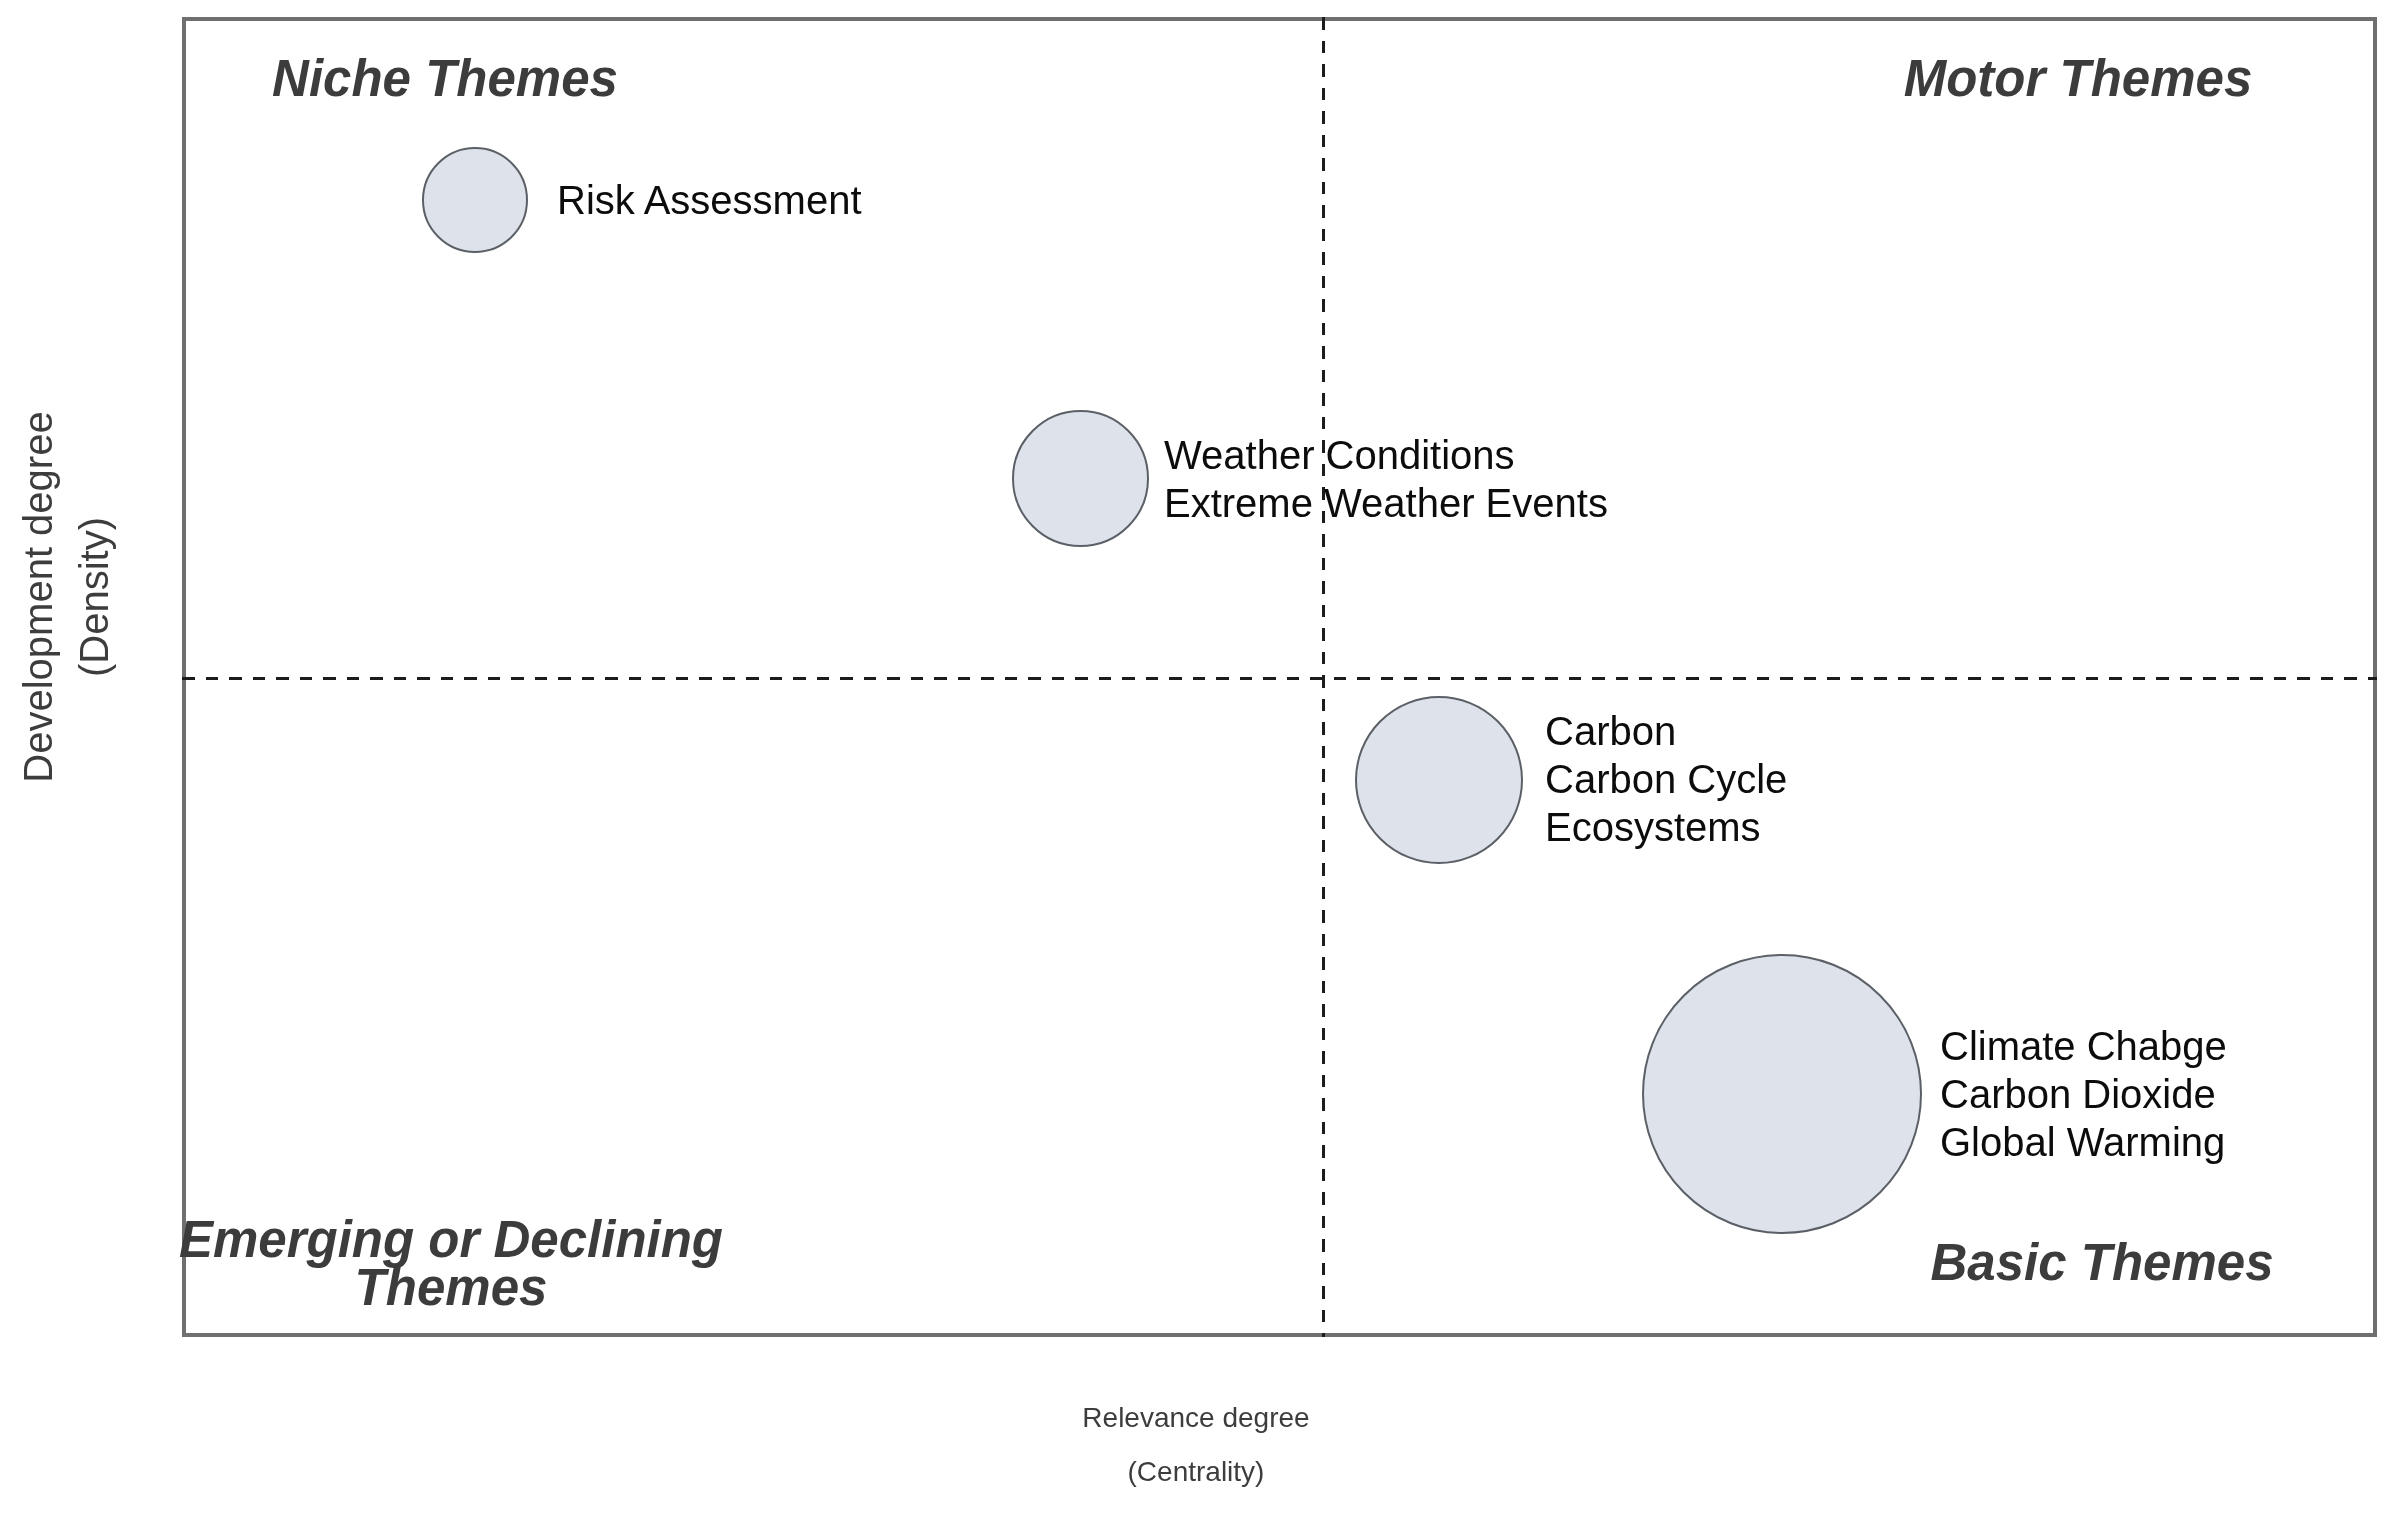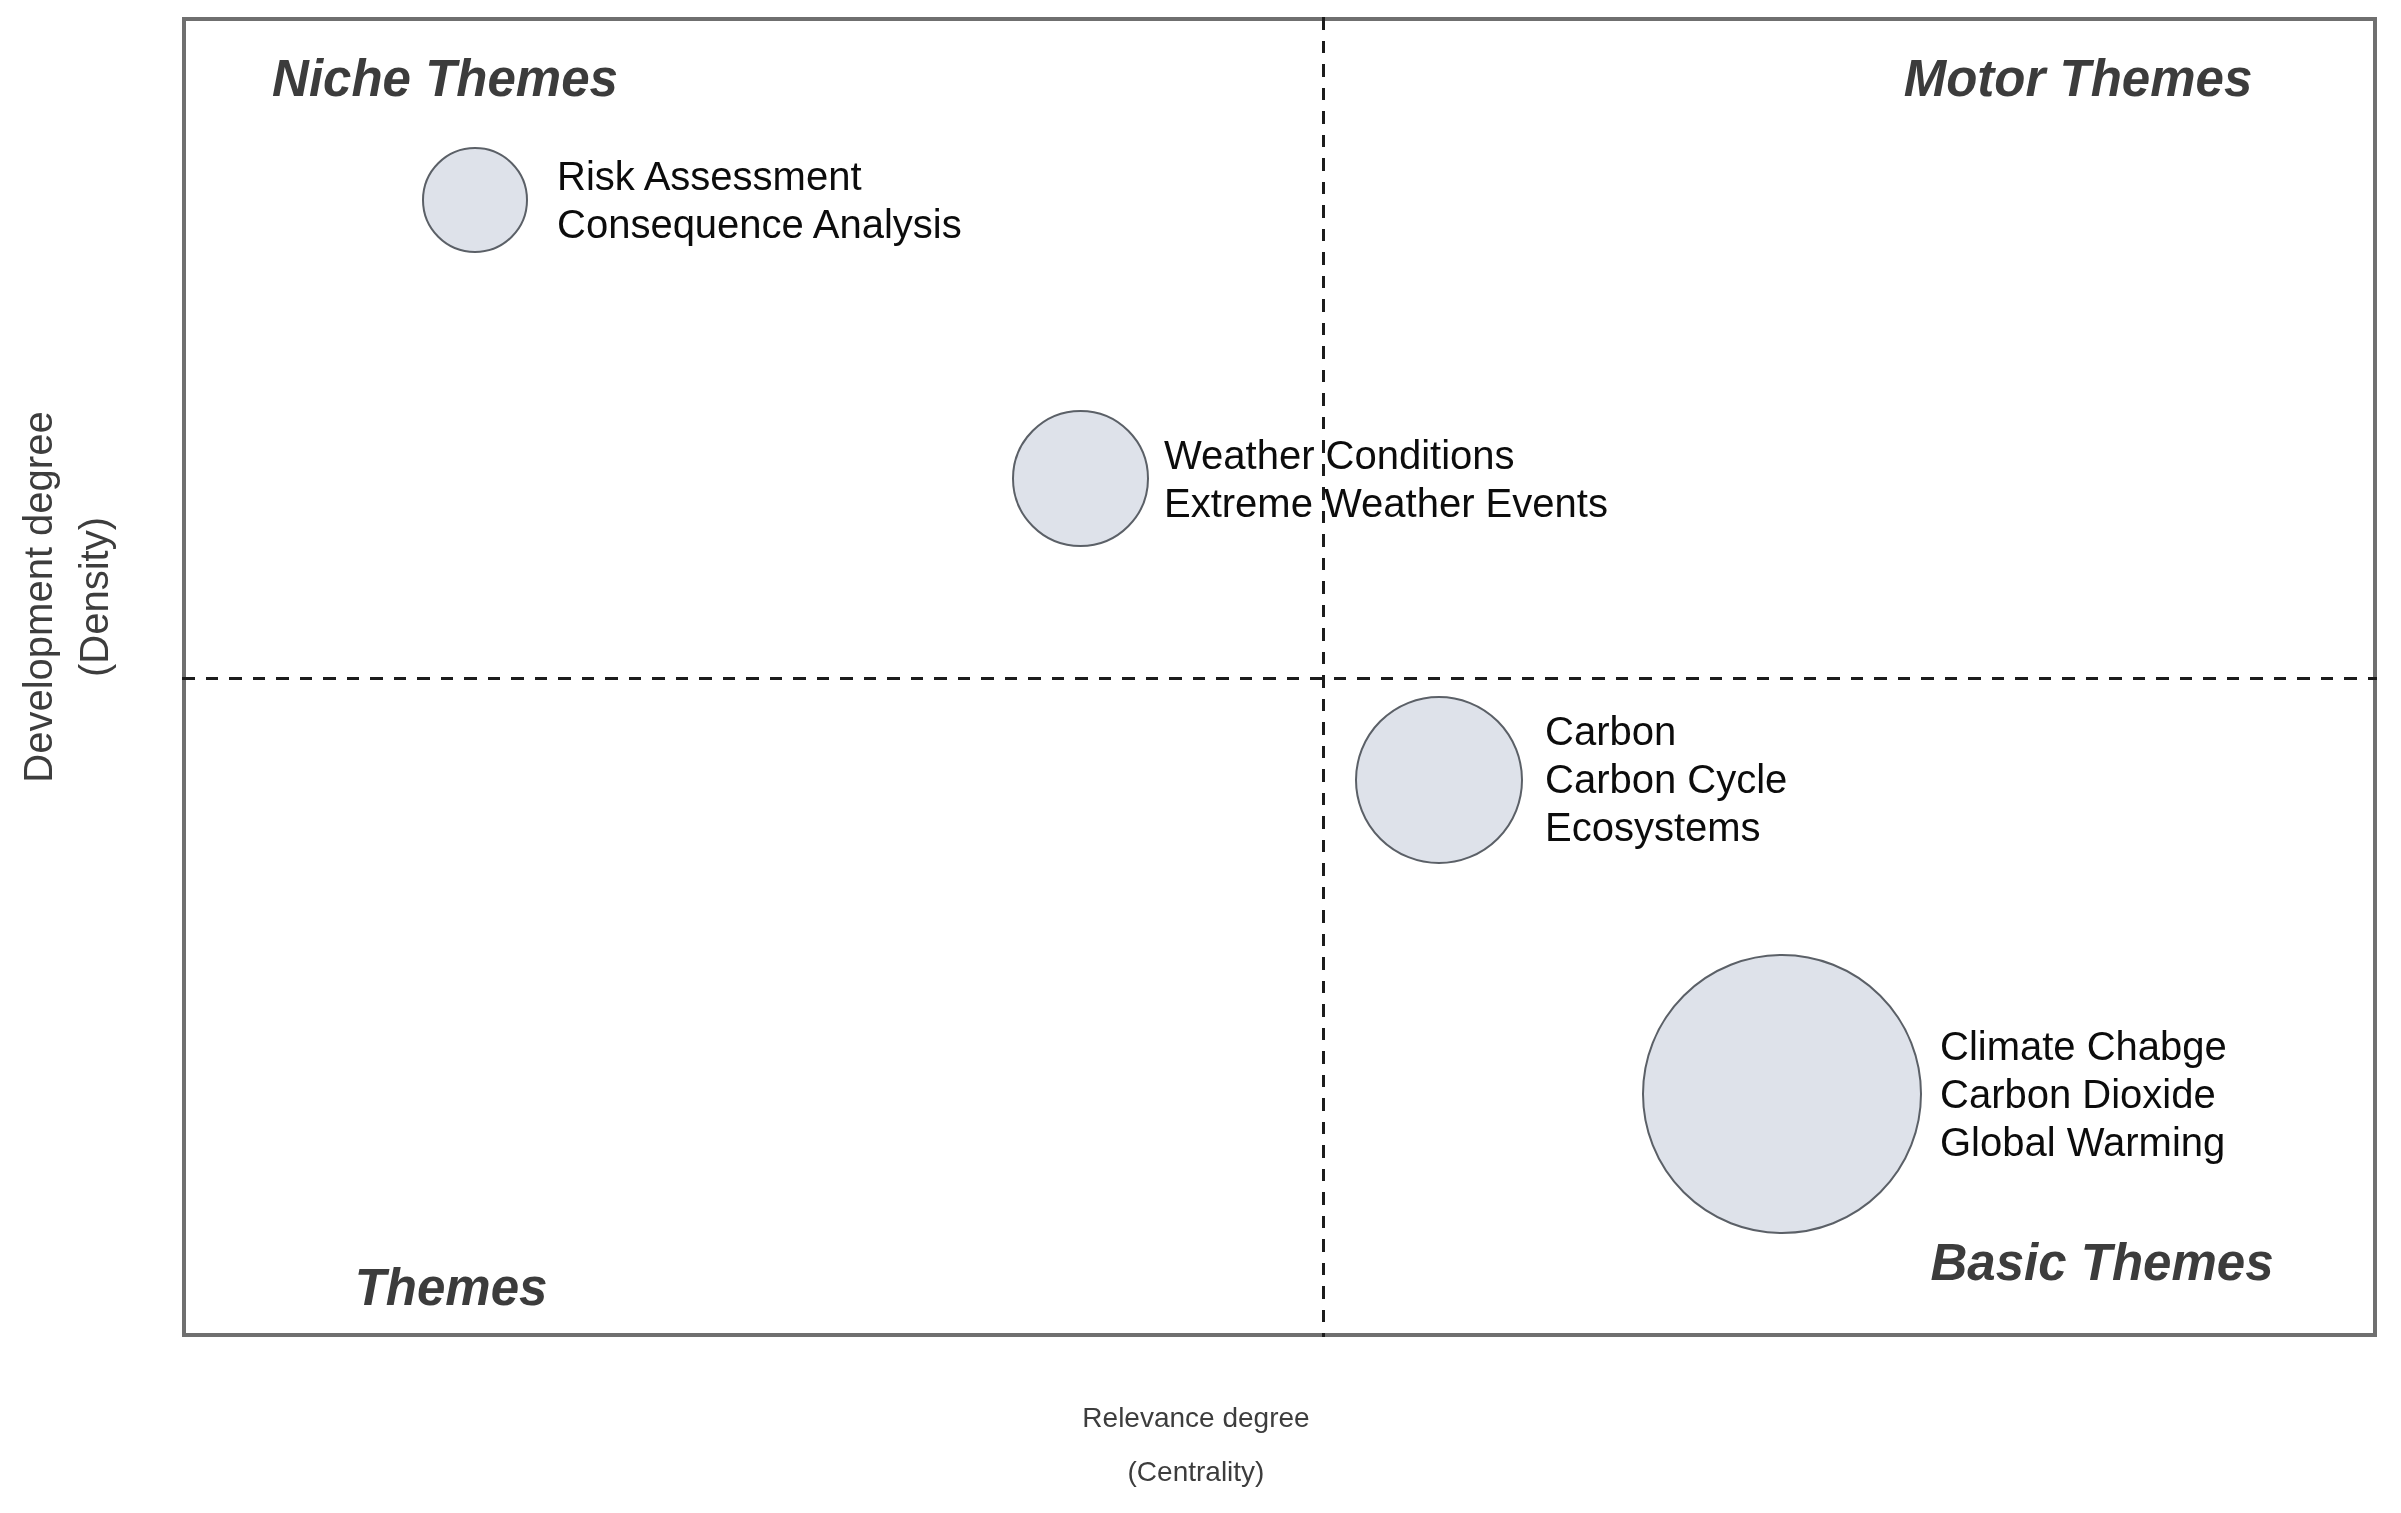--- a/index.html
+++ b/index.html
@@ -85,29 +85,28 @@
 <body>
 
 <div class="plot-box"></div>
 <div class="dash-v"></div>
 <div class="dash-h"></div>
 
 <div class="quad-label" id="quad-tl">Niche Themes</div>
 
 <div class="quad-label" id="quad-tr">Motor Themes</div>
 
-<div class="quad-label" id="quad-bl"><br><span>Themes</span></div>
+<div class="quad-label" id="quad-bl"><span>Emerging or Declining</span><br><span>Themes</span></div>
 
 <div class="quad-label" id="quad-br">Basic Themes</div>
 
 <div id="bubbles">
     <div class="bubble" style="left: 422px; top: 147px; width: 106px; height: 106px;"></div>
     <div class="bubble-label" style="left: 557px; top: 200px;">
       <div>Risk Assessment</div>
-      <div>Consequence Analysis</div>
     </div>
     <div class="bubble" style="left: 1012px; top: 410px; width: 137px; height: 137px;"></div>
     <div class="bubble-label" style="left: 1164px; top: 479px;">
       <div>Weather Conditions</div>
       <div>Extreme Weather Events</div>
     </div>
     <div class="bubble" style="left: 1355px; top: 696px; width: 168px; height: 168px;"></div>
     <div class="bubble-label" style="left: 1545px; top: 779px;">
       <div>Carbon</div>
       <div>Carbon Cycle</div>

